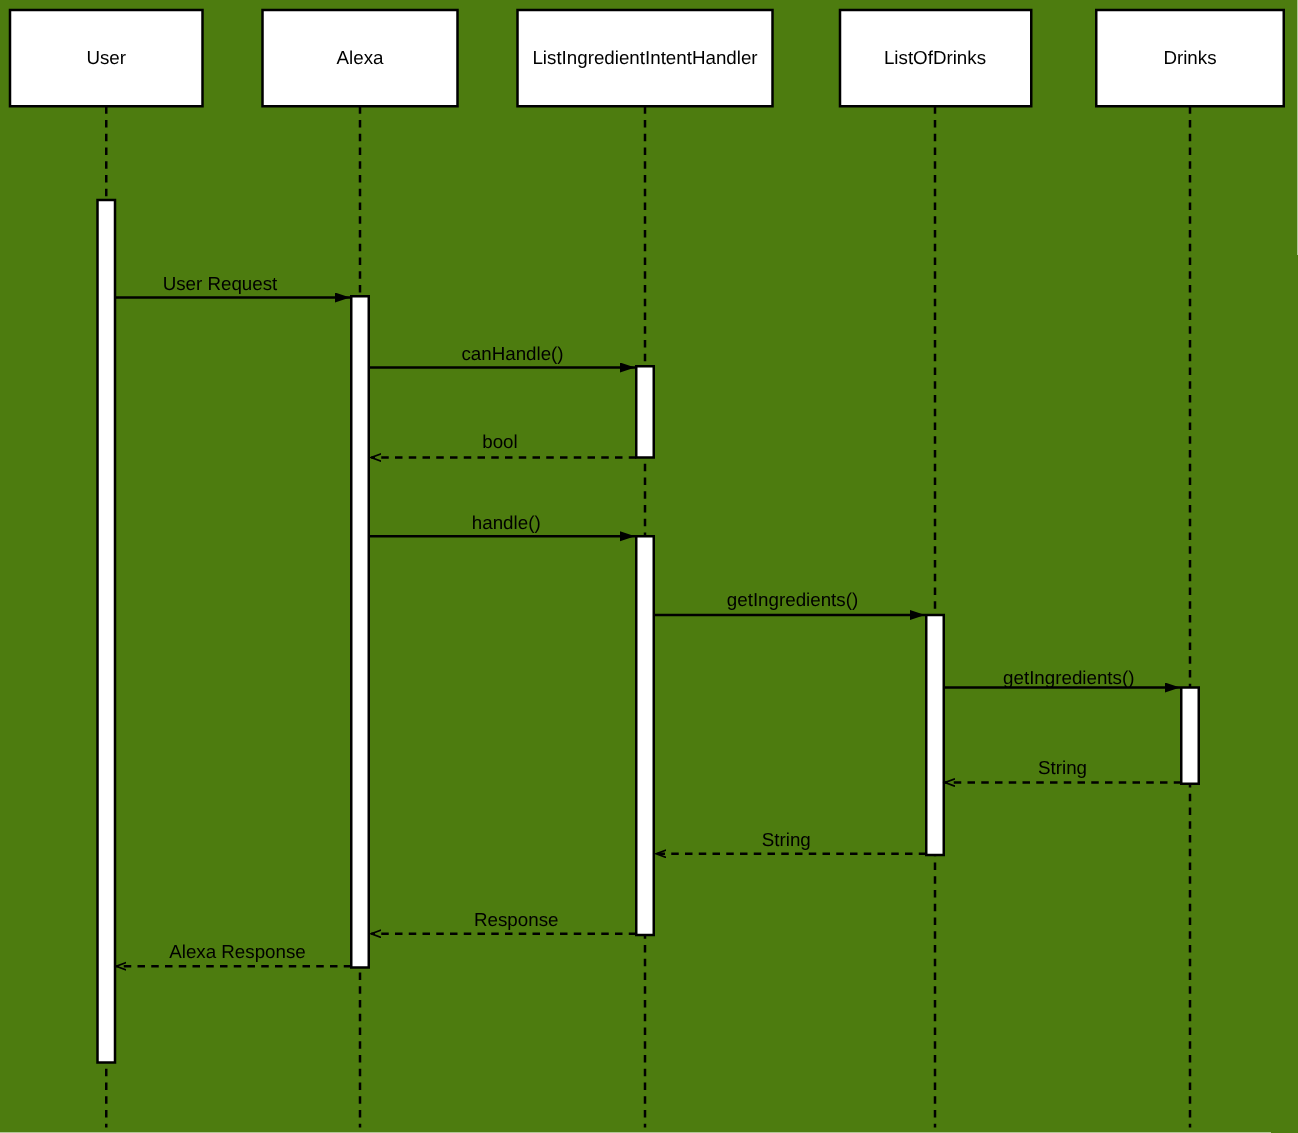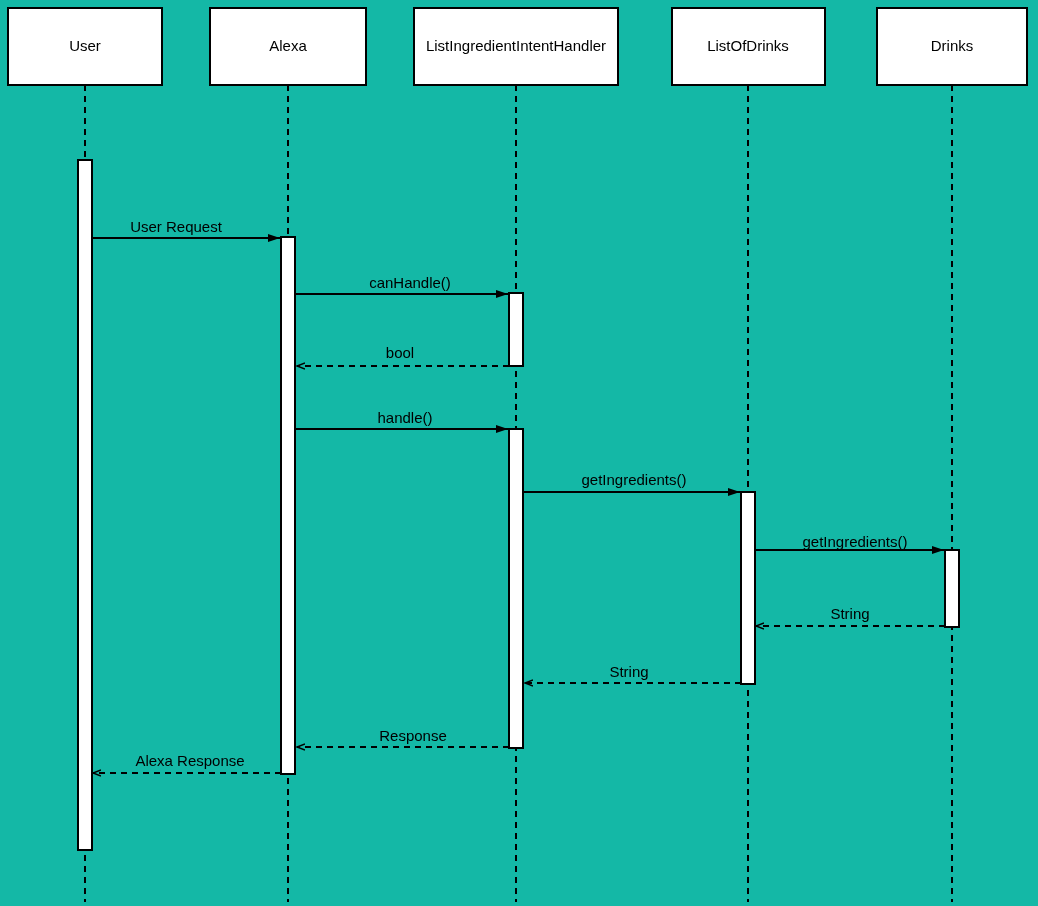--- a/index.html
+++ b/index.html
@@ -4,21 +4,21 @@
 <style>
   html, body {
     margin: 0;
     padding: 0;
     background: #ffffff;
   }
   .canvas {
     position: relative;
     width: 1038px;
     height: 906px;
-    background: #14b8a6;
+    background: #4d7c0f;
     font-family: "Liberation Sans", sans-serif;
   }
   svg text {
     font-family: "Liberation Sans", sans-serif;
     font-size: 15px;
     fill: #000000;
   }
   svg .actor-rect {
     fill: #ffffff;
     stroke: #000000;

